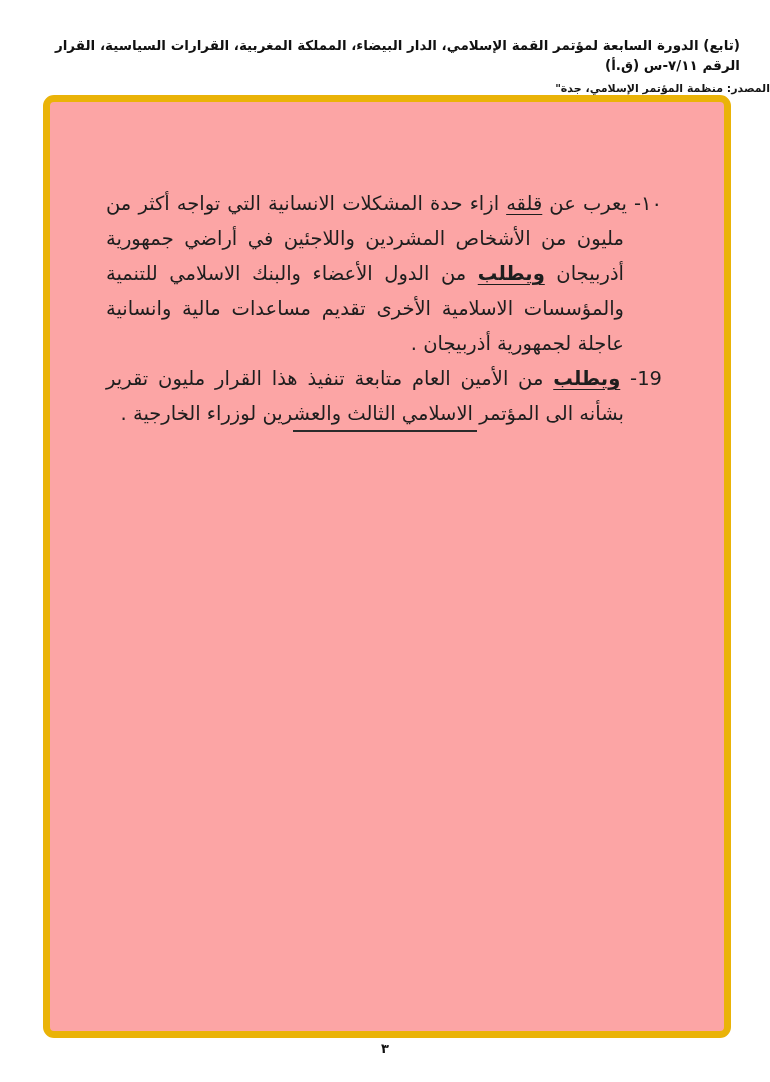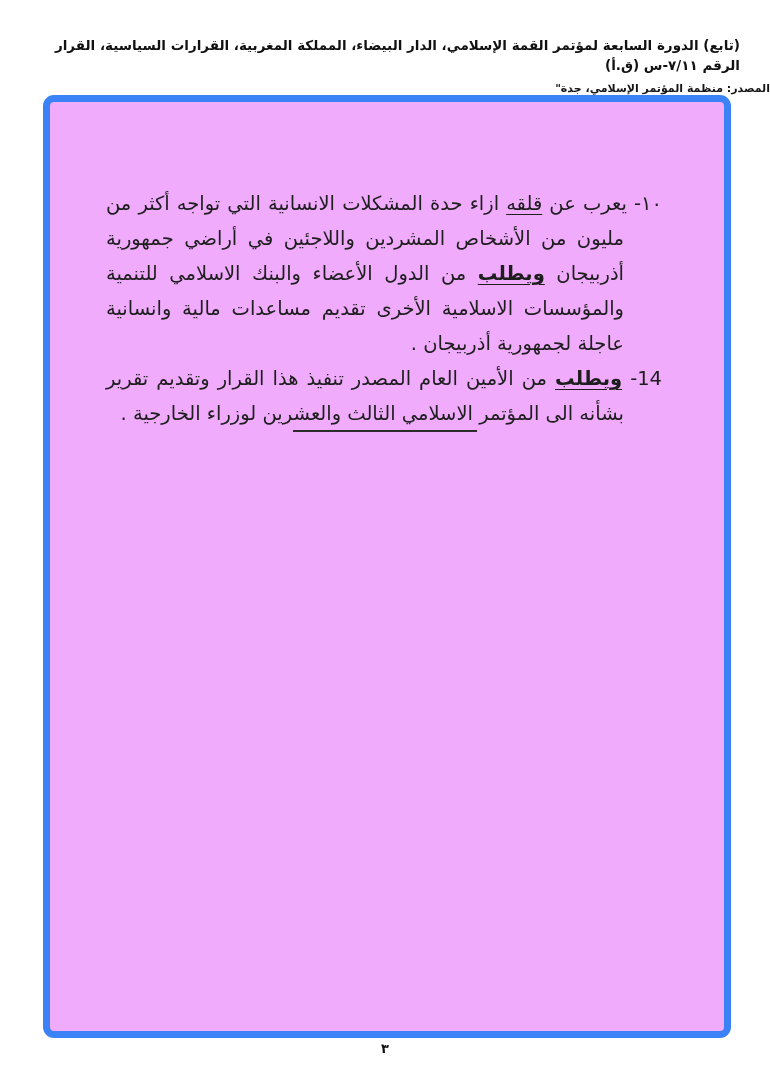--- a/index.html
+++ b/index.html
@@ -19,22 +19,22 @@
     line-height: 20px; padding: 0 30px;
   }
   .doc-source {
     margin-top: 7px; font-size: 11px; font-weight: bold; color: #151515;
   }
 
   
   .green-frame {
     position: absolute; left: 43px; top: 95px;
     width: 688px; height: 943px; box-sizing: border-box;
-    border: 7px solid #3b82f6; border-radius: 11px;
-    background: #f0abfc;
+    border: 7px solid #eab308; border-radius: 11px;
+    background: #fca5a5;
   }
 
   
   .doc-body {
     position: absolute; top: 84px; right: 62px; left: 56px;
     direction: rtl; text-align: justify;
     font-size: 19.5px; line-height: 35px; color: #1e1e1e;
     font-family: "DejaVu Sans", sans-serif;
   }
   .para { margin: 0; padding-right: 38px; text-indent: -38px; }
@@ -61,20 +61,20 @@
 
   <div class="doc-header">
     <div class="doc-title">(تابع) الدورة السابعة لمؤتمر القمة الإسلامي، الدار البيضاء، المملكة المغربية، القرارات السياسية، القرار الرقم ٧/١١-س (ق.أ)</div>
     <div class="doc-source">المصدر:   منظمة المؤتمر الإسلامي، جدة"</div>
   </div>
 
   <div class="green-frame">
     <div class="doc-body">
 
     <p class="para"><span class="marker">١٠-</span> <span>يعرب عن </span><span class="seg-u">قلقه</span><span> ازاء حدة المشكلات الانسانية التي تواجه أكثر من مليون من الأشخاص المشردين واللاجئين في أراضي جمهورية أذربيجان </span><span class="seg-bu">ويطلب</span><span> من الدول الأعضاء والبنك الاسلامي للتنمية والمؤسسات الاسلامية الأخرى تقديم مساعدات مالية وانسانية عاجلة لجمهورية أذربيجان .</span></p>
-        <p class="para"><span class="marker">14-</span> <span class="seg-bu">ويطلب</span><span> من الأمين العام المصدر تنفيذ هذا القرار وتقديم تقرير بشأنه الى المؤتمر الاسلامي الثالث والعشرين لوزراء الخارجية .</span></p>
+        <p class="para"><span class="marker">19-</span> <span class="seg-bu">ويطلب</span><span> من الأمين العام متابعة تنفيذ هذا القرار مليون تقرير بشأنه الى المؤتمر الاسلامي الثالث والعشرين لوزراء الخارجية .</span></p>
       </div>
     <div class="divider"></div>
   </div>
 
   <div class="page-number">٣</div>
 
 </div>
 
 </body></html>

